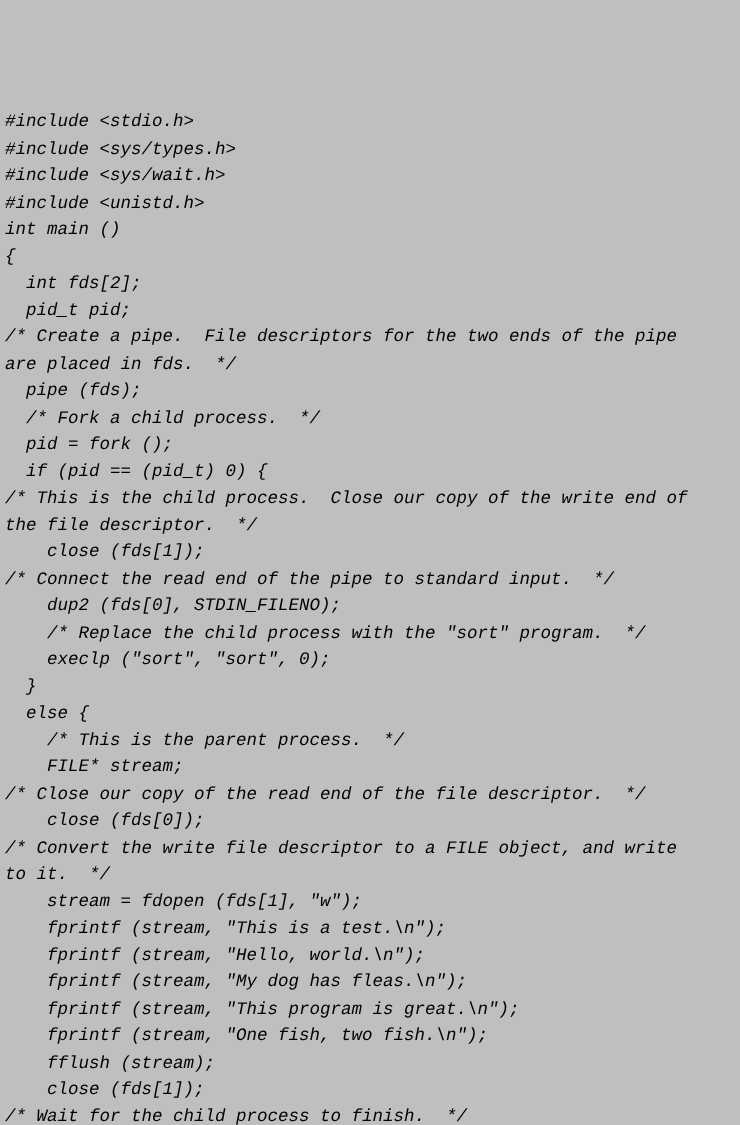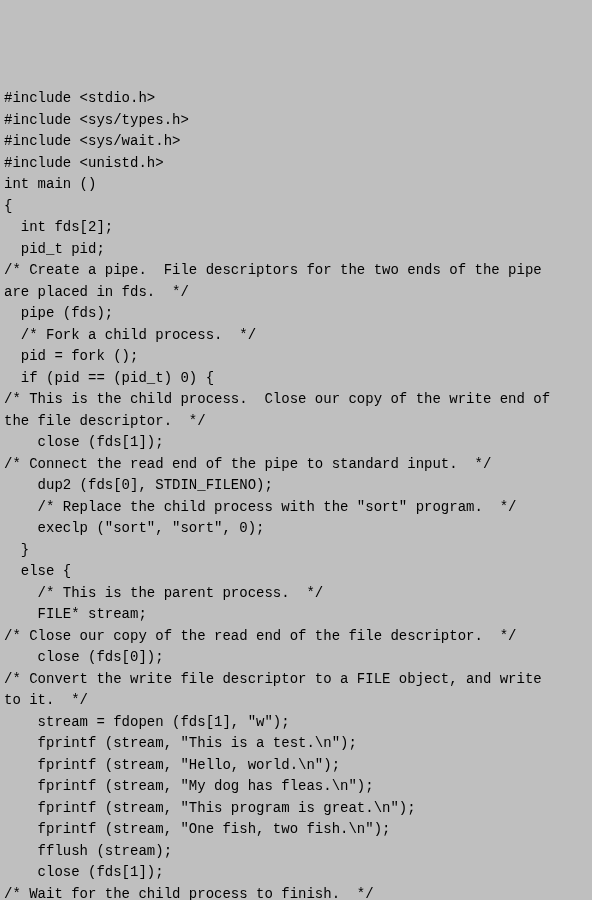--- a/index.html
+++ b/index.html
@@ -14,20 +14,21 @@
       line-height: 21.5px;
       color: #000000;
       width: 592px;
       height: 900px;
       padding: 2px 4px;
       overflow: hidden;
       white-space: pre;
     }
     .code-line {
       display: block;
+      font-style: italic;
     }
   </style>
 </head>
 <body>
 
 
 
 <div id="code-container"><span class="code-line">#include &lt;stdio.h&gt;</span><span class="code-line">#include &lt;sys/types.h&gt;</span><span class="code-line">#include &lt;sys/wait.h&gt;</span><span class="code-line">#include &lt;unistd.h&gt;</span><span class="code-line">int main ()</span><span class="code-line">{</span><span class="code-line">  int fds[2];</span><span class="code-line">  pid_t pid;</span><span class="code-line">/* Create a pipe.  File descriptors for the two ends of the pipe</span><span class="code-line">are placed in fds.  */</span><span class="code-line">  pipe (fds);</span><span class="code-line">  /* Fork a child process.  */</span><span class="code-line">  pid = fork ();</span><span class="code-line">  if (pid == (pid_t) 0) {</span><span class="code-line">/* This is the child process.  Close our copy of the write end of</span><span class="code-line">the file descriptor.  */</span><span class="code-line">    close (fds[1]);</span><span class="code-line">/* Connect the read end of the pipe to standard input.  */</span><span class="code-line">    dup2 (fds[0], STDIN_FILENO);</span><span class="code-line">    /* Replace the child process with the "sort" program.  */</span><span class="code-line">    execlp ("sort", "sort", 0);</span><span class="code-line">  }</span><span class="code-line">  else {</span><span class="code-line">    /* This is the parent process.  */</span><span class="code-line">    FILE* stream;</span><span class="code-line">/* Close our copy of the read end of the file descriptor.  */</span><span class="code-line">    close (fds[0]);</span><span class="code-line">/* Convert the write file descriptor to a FILE object, and write</span><span class="code-line">to it.  */</span><span class="code-line">    stream = fdopen (fds[1], "w");</span><span class="code-line">    fprintf (stream, "This is a test.\n");</span><span class="code-line">    fprintf (stream, "Hello, world.\n");</span><span class="code-line">    fprintf (stream, "My dog has fleas.\n");</span><span class="code-line">    fprintf (stream, "This program is great.\n");</span><span class="code-line">    fprintf (stream, "One fish, two fish.\n");</span><span class="code-line">    fflush (stream);</span><span class="code-line">    close (fds[1]);</span><span class="code-line">/* Wait for the child process to finish.  */</span></div>
 
 

